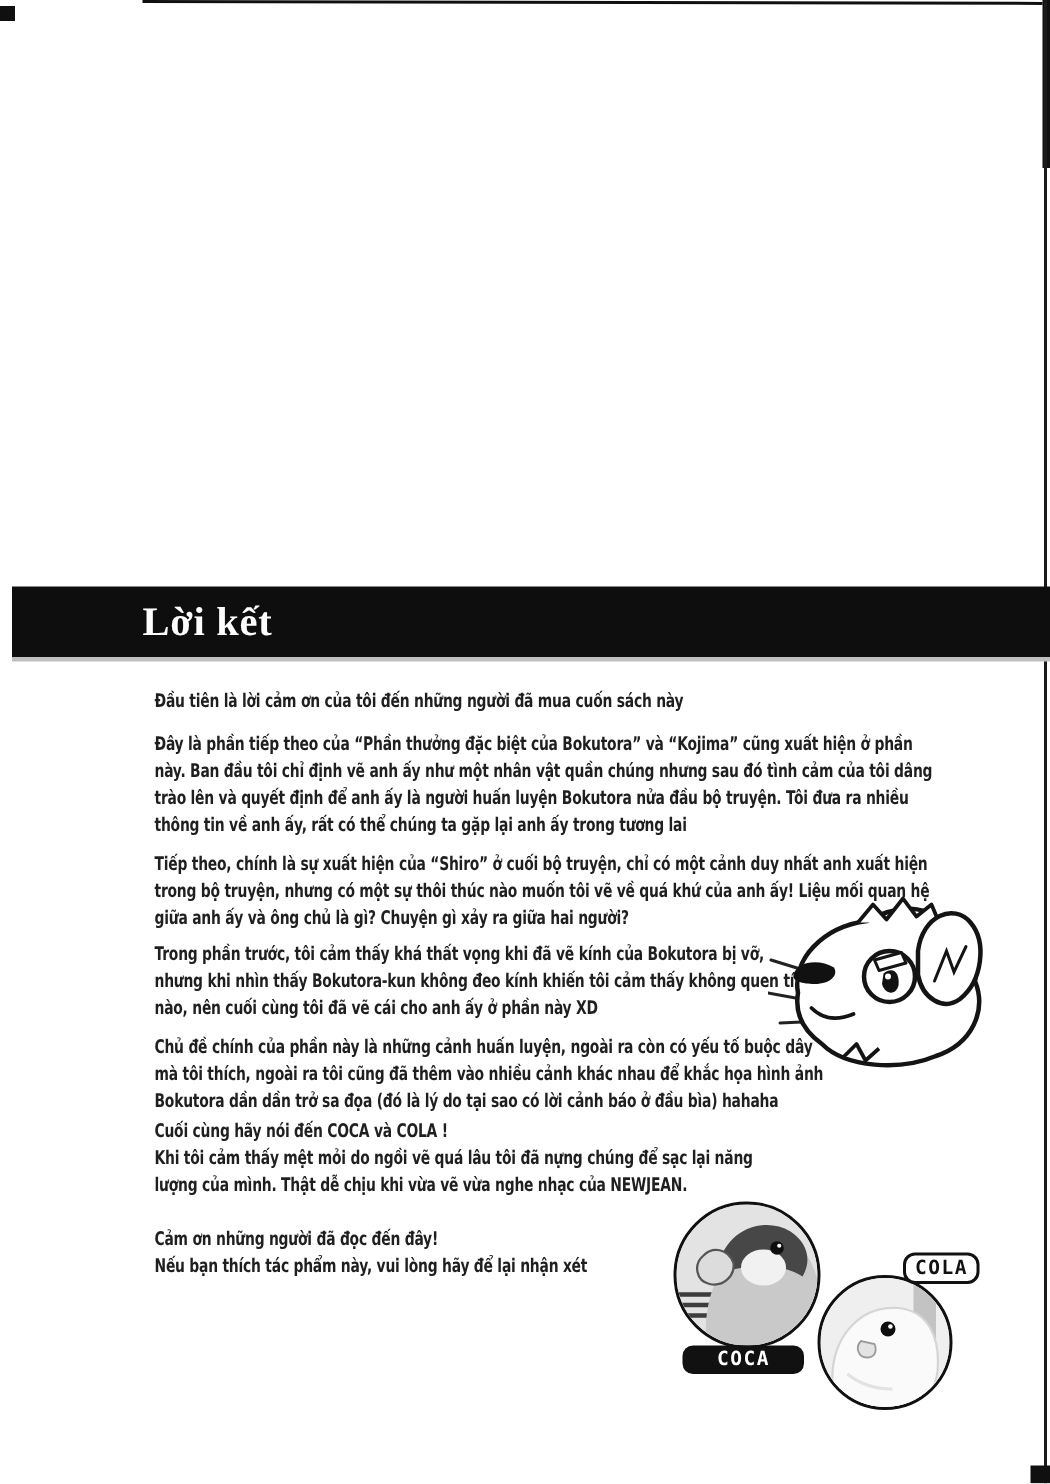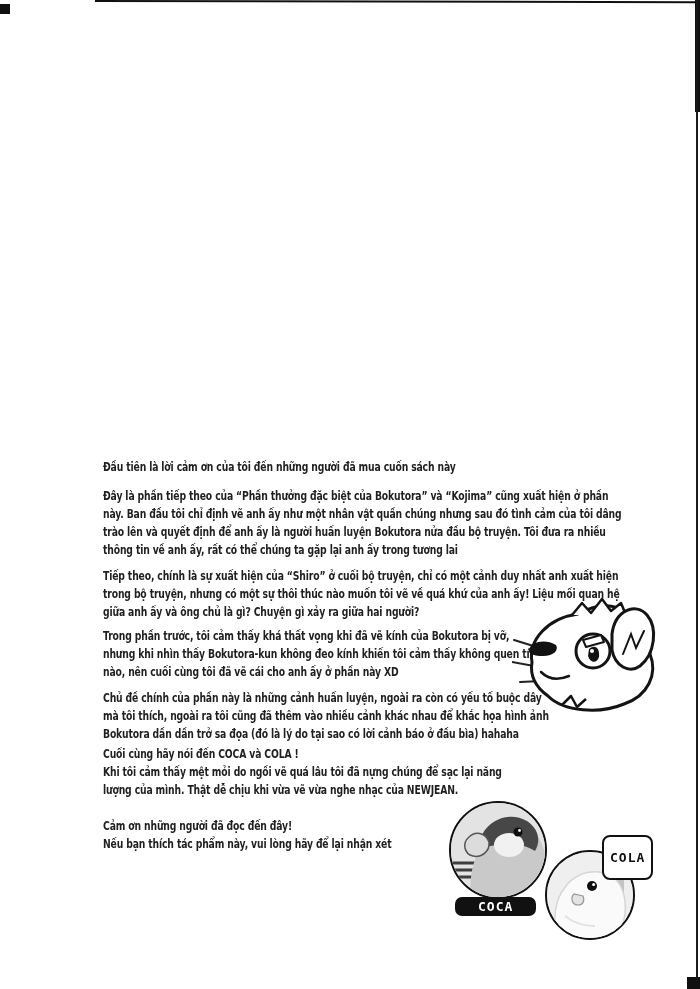--- a/index.html
+++ b/index.html
@@ -48,34 +48,37 @@
   .badge{
     position:absolute;font-family:"DejaVu Sans Mono",monospace;
     font-weight:bold;font-size:13px;letter-spacing:1px;line-height:17px;
   }
   .badge-coca{
     left:455px;top:897px;background:#111;color:#fff;
     border-radius:7px;padding:1px 23px;
   }
   .badge-cola{
     left:602px;top:835px;background:#fff;color:#111;
-    border:2px solid #111;border-radius:8px;padding:12px 6px;
+    border:2px solid #111;border-radius:8px;padding:0 6px;
   }
 </style>
 </head>
 <body>
 
 <div class="page">
 
   <div class="art art-topline"></div>
   <div class="art art-topleft"></div>
   <div class="art art-right-wide"></div>
   <div class="art art-right-line"></div>
   <div class="art art-bottom-blob"></div>
 
+  <div class="band">
+    <div class="band-title">Lời kết</div>
+  </div>
 
   <div class="para p1">Đầu tiên là lời cảm ơn của tôi đến những người đã mua cuốn sách này</div>
   <div class="para p2">Đây là phần tiếp theo của “Phần thưởng đặc biệt của Bokutora” và “Kojima” cũng xuất hiện ở phần
 này. Ban đầu tôi chỉ định vẽ anh ấy như một nhân vật quần chúng nhưng sau đó tình cảm của tôi dâng
 trào lên và quyết định để anh ấy là người huấn luyện Bokutora nửa đầu bộ truyện. Tôi đưa ra nhiều
 thông tin về anh ấy, rất có thể chúng ta gặp lại anh ấy trong tương lai</div>
   <div class="para p3">Tiếp theo, chính là sự xuất hiện của “Shiro” ở cuối bộ truyện, chỉ có một cảnh duy nhất anh xuất hiện
 trong bộ truyện, nhưng có một sự thôi thúc nào muốn tôi vẽ về quá khứ của anh ấy! Liệu mối quan hệ
 giữa anh ấy và ông chủ là gì? Chuyện gì xảy ra giữa hai người?</div>
   <div class="para p4">Trong phần trước, tôi cảm thấy khá thất vọng khi đã vẽ kính của Bokutora bị vỡ,

